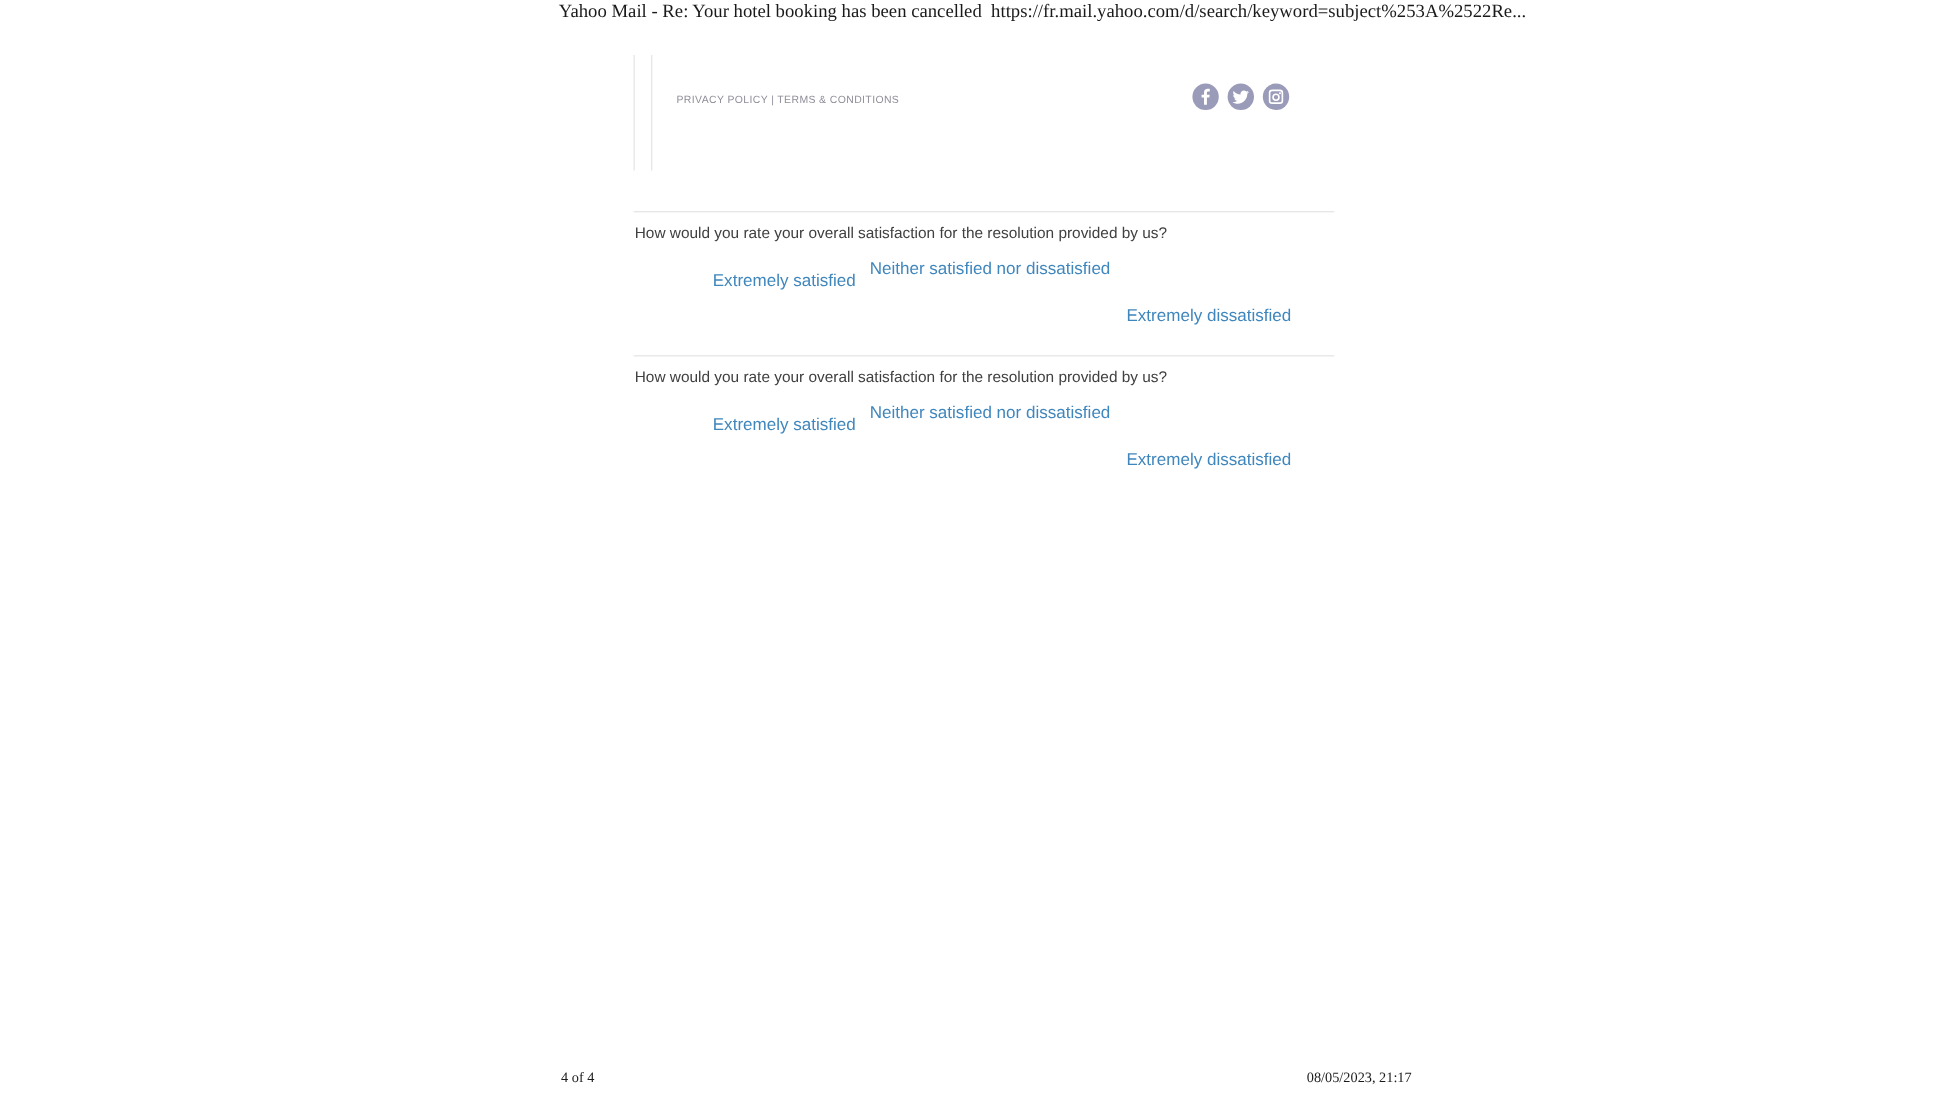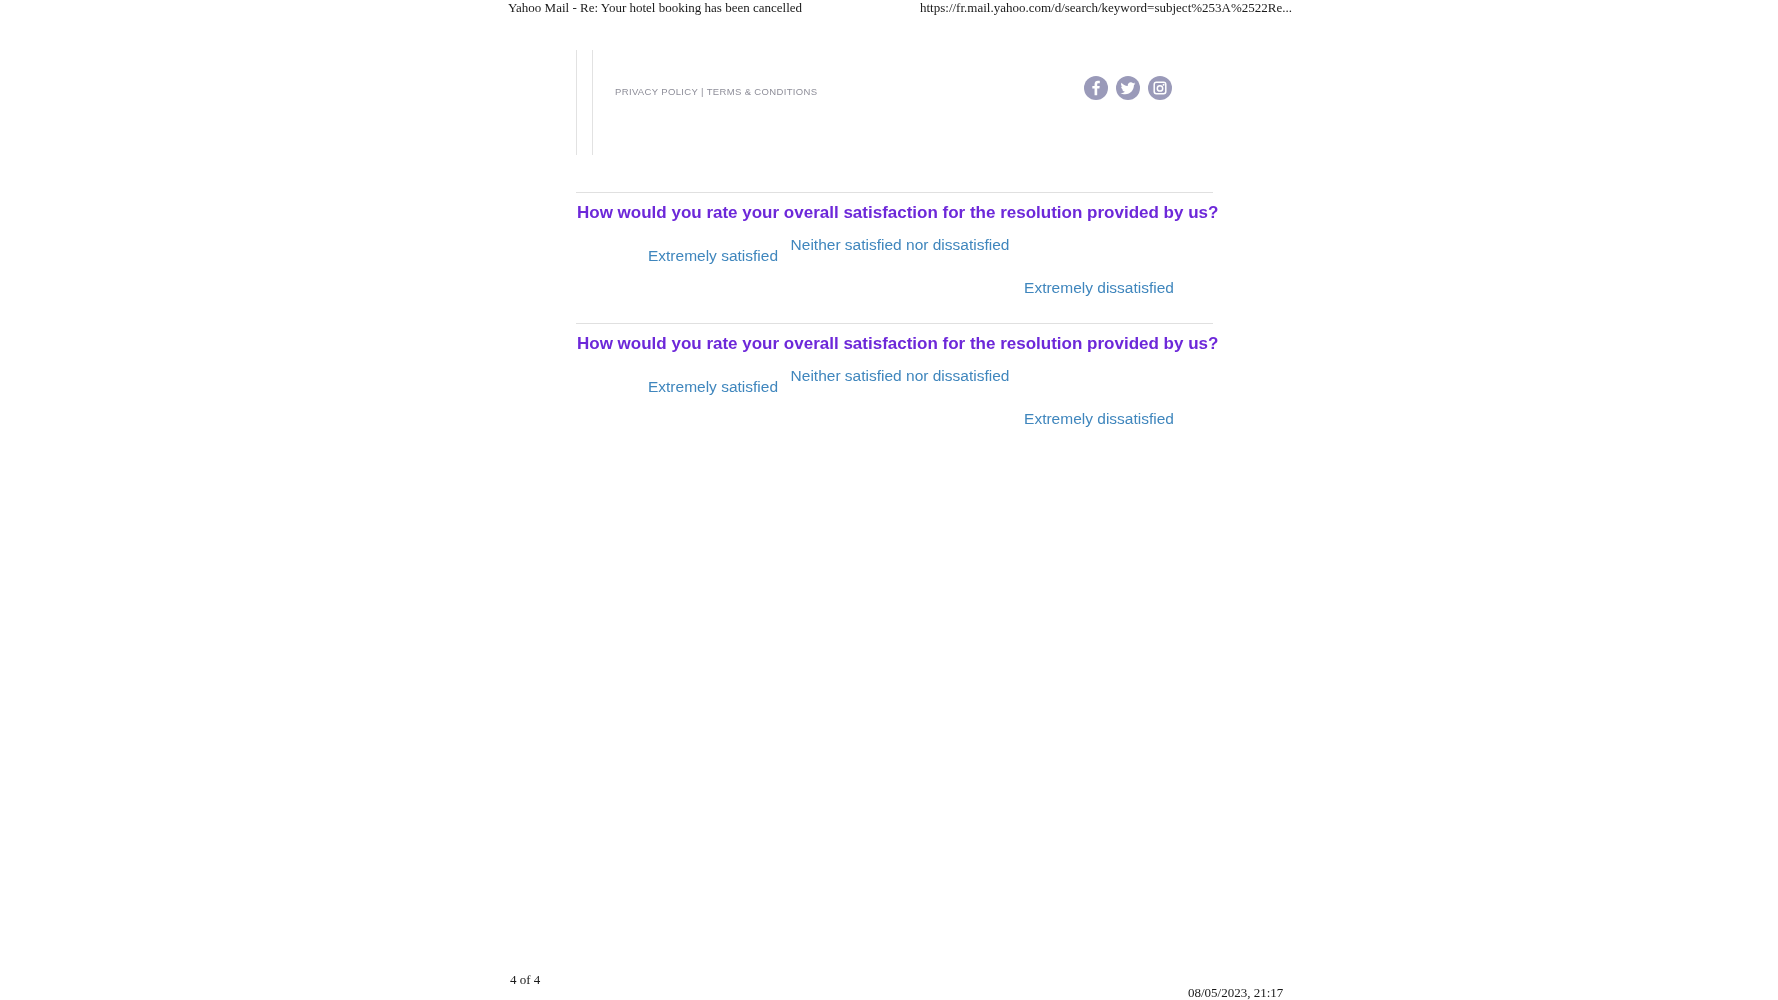--- a/index.html
+++ b/index.html
@@ -17,32 +17,32 @@
   }
 
   
   .print-header {
     position: absolute;
     top: 0px;
     left: 0;
     width: 1778px;
     height: 18px;
     font-family: "Liberation Serif", serif;
-    font-size: 13px;
+    font-size: 17px;
     color: #1a1a1a;
   }
   .print-header .ph-title {
     position: absolute;
     left: 508px;
     top: 0px;
     white-space: nowrap;
   }
   .print-header .ph-url {
     position: absolute;
-    left: 920px;
+    left: 901px;
     top: 0px;
     white-space: nowrap;
   }
 
   
   .print-footer {
     position: absolute;
     bottom: 12px;
     left: 0;
     width: 1410px;
@@ -55,21 +55,20 @@
     position: absolute;
     left: 510px;
     top: 0;
     white-space: nowrap;
   }
   .print-footer .pf-date {
     position: absolute;
     left: 1188px;
     top: 0;
     white-space: nowrap;
-    margin-top: 13px;
   }
 
   
   .page-content {
     position: absolute;
     left: 0;
     top: 0;
     width: 1778px;
     height: 813px;
   }
@@ -147,24 +146,23 @@
     width: 637px;
     height: 1px;
     background: #e0e0e0;
   }
 
   .survey-question {
     position: absolute;
     left: 1px;
     top: 11px;
     font-family: "Liberation Sans", sans-serif;
-    font-size: 17px;
-    color: #6d28d9;
-    white-space: nowrap;
-    font-weight: bold;
+    font-size: 14px;
+    color: #404040;
+    white-space: nowrap;
   }
 
   .survey-options {
     position: absolute;
     left: 12px;
     top: 44px;
     width: 637px;
     height: 44px;
   }
   .survey-option {

